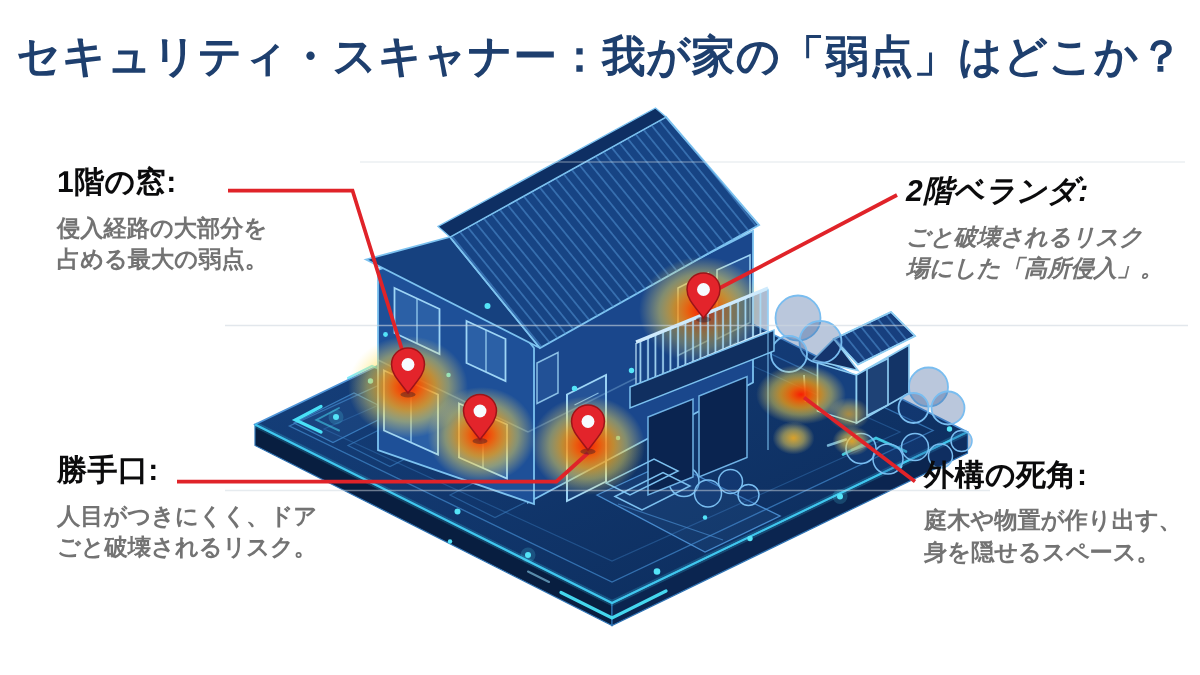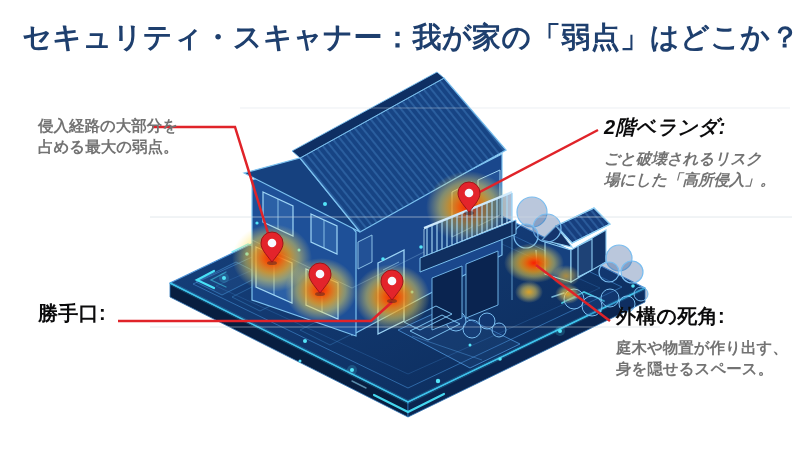--- a/index.html
+++ b/index.html
@@ -3,21 +3,21 @@
 <meta charset="utf-8">
 <style>
   html,body{margin:0;padding:0;background:#ffffff;}
   .stage{
     position:relative;width:800px;height:450px;overflow:hidden;
     background:#ffffff;
     font-family:"Liberation Sans","DejaVu Sans",sans-serif;
   }
   .title{
     position:absolute;left:0;top:18px;width:800px;
-    text-align:right;margin:0;
+    text-align:center;margin:0;
     font-size:29px;font-weight:800;letter-spacing:.5px;
     color:#1e3f6e;
   }
   .illus{position:absolute;left:0;top:0;width:800px;height:450px;}
   .lbl{position:absolute;}
   .lbl h2{margin:0;font-size:20px;font-weight:800;color:#0b0b0c;letter-spacing:.3px;}
   .lbl p{margin:7px 0 0;font-size:15.5px;line-height:21px;font-weight:700;color:#737373;}
   .c1{left:38px;top:108px;}
   .c2{left:604px;top:114px;font-style:italic;}
   .c3{left:38px;top:300px;}
@@ -245,32 +245,35 @@
       </g>
       <g transform="translate(469,212)">
         <ellipse cx="0" cy="1" rx="5" ry="2" fill="#06122b" opacity="0.35"></ellipse>
         <path d="M0 0 C-7 -9 -11 -13 -11 -19 A11 11 0 1 1 11 -19 C11 -13 7 -9 0 0 Z" fill="#e3242b" stroke="#9c1418" stroke-width="1"></path>
         <circle cx="0" cy="-19" r="4.3" fill="#f6fbff"></circle>
       </g>
     </g>
   </svg>
 
   <div class="lbl c1">
+    <h2>1階の窓:</h2>
     <p><span>侵入経路の大部分を</span><br>
     <span>占める最大の弱点。</span></p>
   </div>
 
   <div class="lbl c2">
     <h2>2階ベランダ:</h2>
     <p><span>ごと破壊されるリスク</span><br>
     <span>場にした「高所侵入」。</span></p>
   </div>
 
   <div class="lbl c3">
     <h2>勝手口:</h2>
+    <p><span>人目がつきにくく、ドア</span><br>
+    <span>ごと破壊されるリスク。</span></p>
   </div>
 
   <div class="lbl c4">
     <h2>外構の死角:</h2>
     <p><span>庭木や物置が作り出す、</span><br>
     <span>身を隠せるスペース。</span></p>
   </div>
 
 </div>
 

